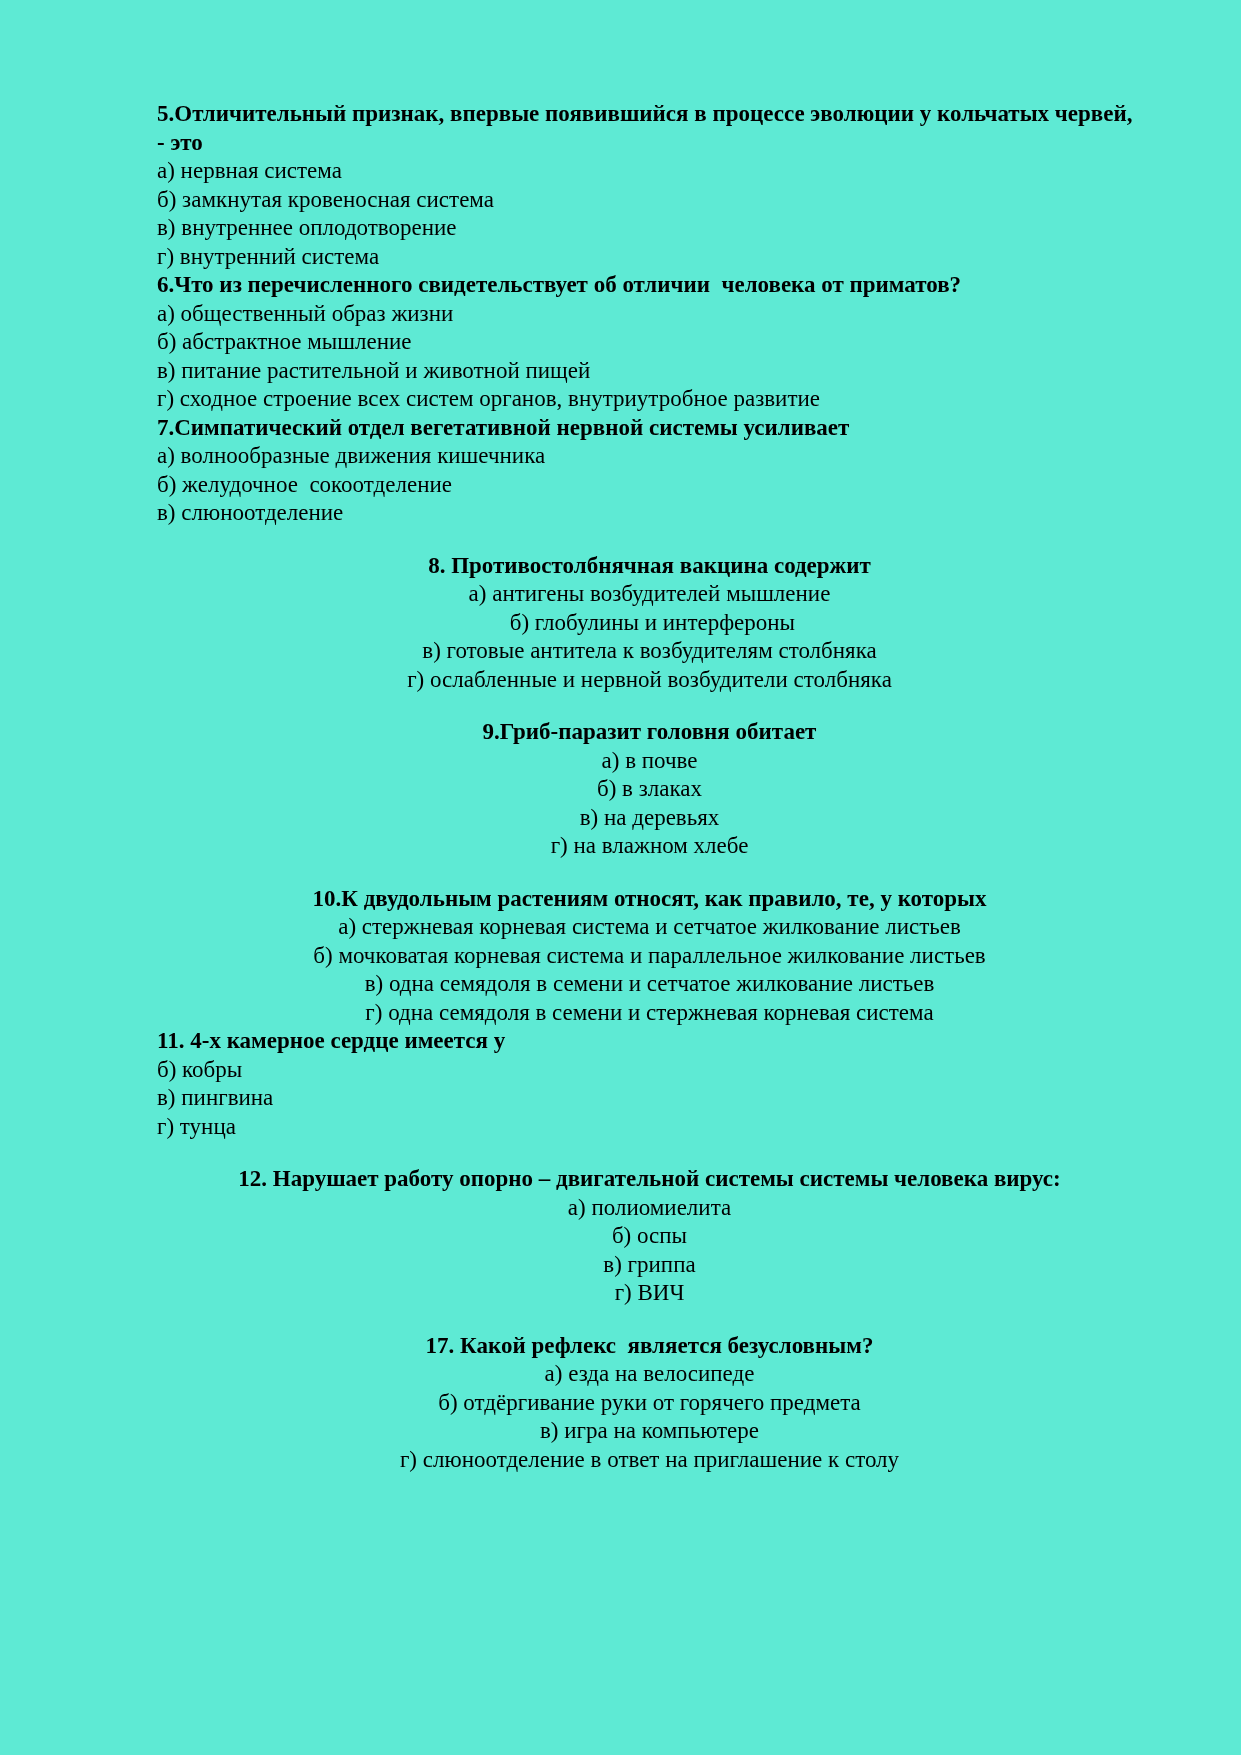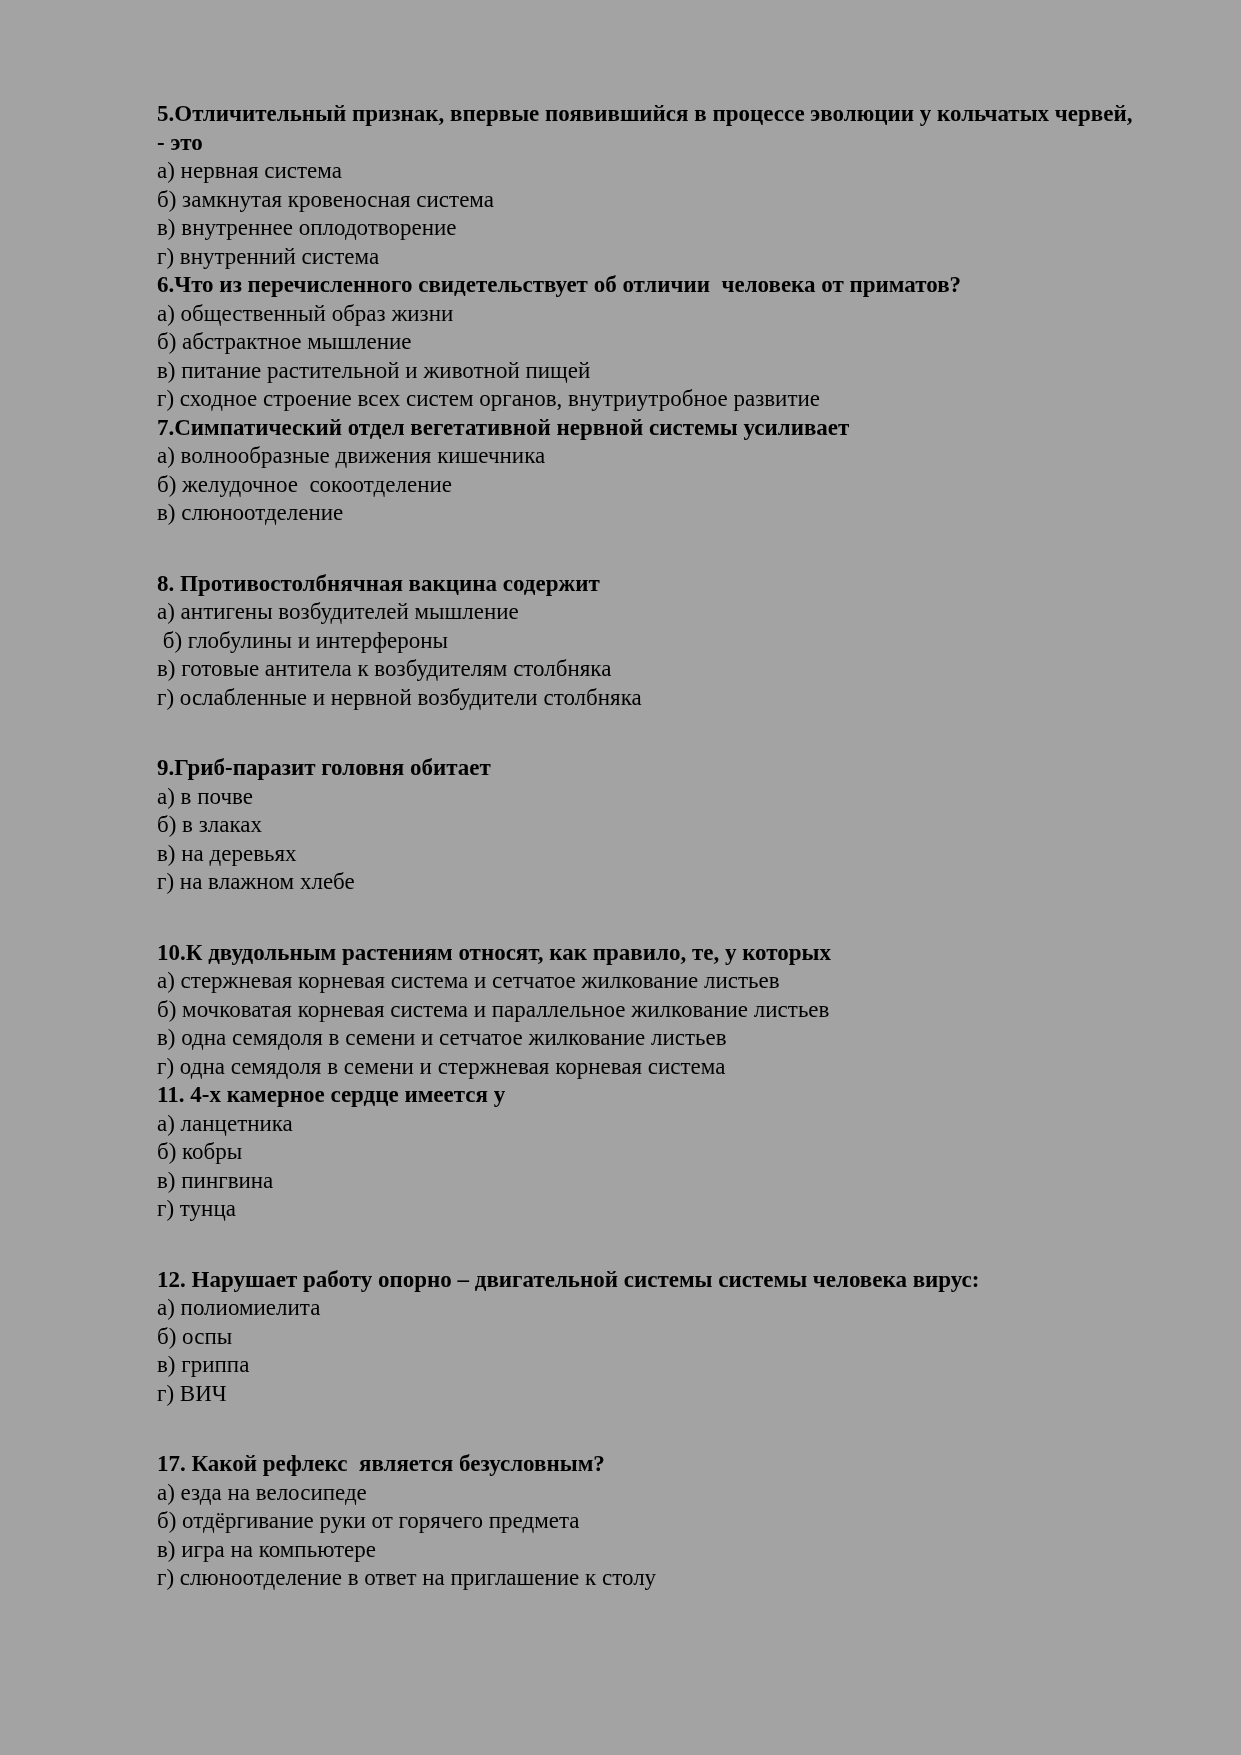--- a/index.html
+++ b/index.html
@@ -4,41 +4,42 @@
 <style>
   html, body {
     margin: 0;
     padding: 0;
     background: #ffffff;
   }
   .page {
     position: relative;
     width: 1241px;
     height: 1755px;
-    background: #a3a3a3;
+    background: #5eead4;
     overflow: hidden;
     font-family: "Liberation Serif", "DejaVu Serif", serif;
     color: #000000;
     box-sizing: border-box;
     padding-left: 36px;
   }
   .content {
     position: absolute;
     left: 157px;
     top: 100px;
     width: 985px;
     font-size: 23px;
     line-height: 28.5px;
   }
   .question {
     margin: 0;
     padding: 0;
   }
   .question.gap {
-    margin-top: 42px;
+    margin-top: 24px;
+    text-align: center;
   }
   .q-title {
     font-weight: bold;
     white-space: pre-wrap;
   }
   .q-option {
     font-weight: normal;
     white-space: pre-wrap;
   }
 </style>
@@ -83,21 +84,20 @@
       </div>
       <div class="question gap">
         <div class="q-title">10.К двудольным растениям относят, как правило, те, у которых</div>
         <div class="q-option">а) стержневая корневая система и сетчатое жилкование листьев</div>
         <div class="q-option">б) мочковатая корневая система и параллельное жилкование листьев</div>
         <div class="q-option">в) одна семядоля в семени и сетчатое жилкование листьев</div>
         <div class="q-option">г) одна семядоля в семени и стержневая корневая система</div>
       </div>
       <div class="question">
         <div class="q-title">11. 4-х камерное сердце имеется у</div>
-        <div class="q-option">а) ланцетника</div>
         <div class="q-option">б) кобры</div>
         <div class="q-option">в) пингвина</div>
         <div class="q-option">г) тунца</div>
       </div>
       <div class="question gap">
         <div class="q-title">12. Нарушает работу опорно – двигательной системы системы человека вирус:</div>
         <div class="q-option">а) полиомиелита</div>
         <div class="q-option">б) оспы</div>
         <div class="q-option">в) гриппа</div>
         <div class="q-option">г) ВИЧ</div>

